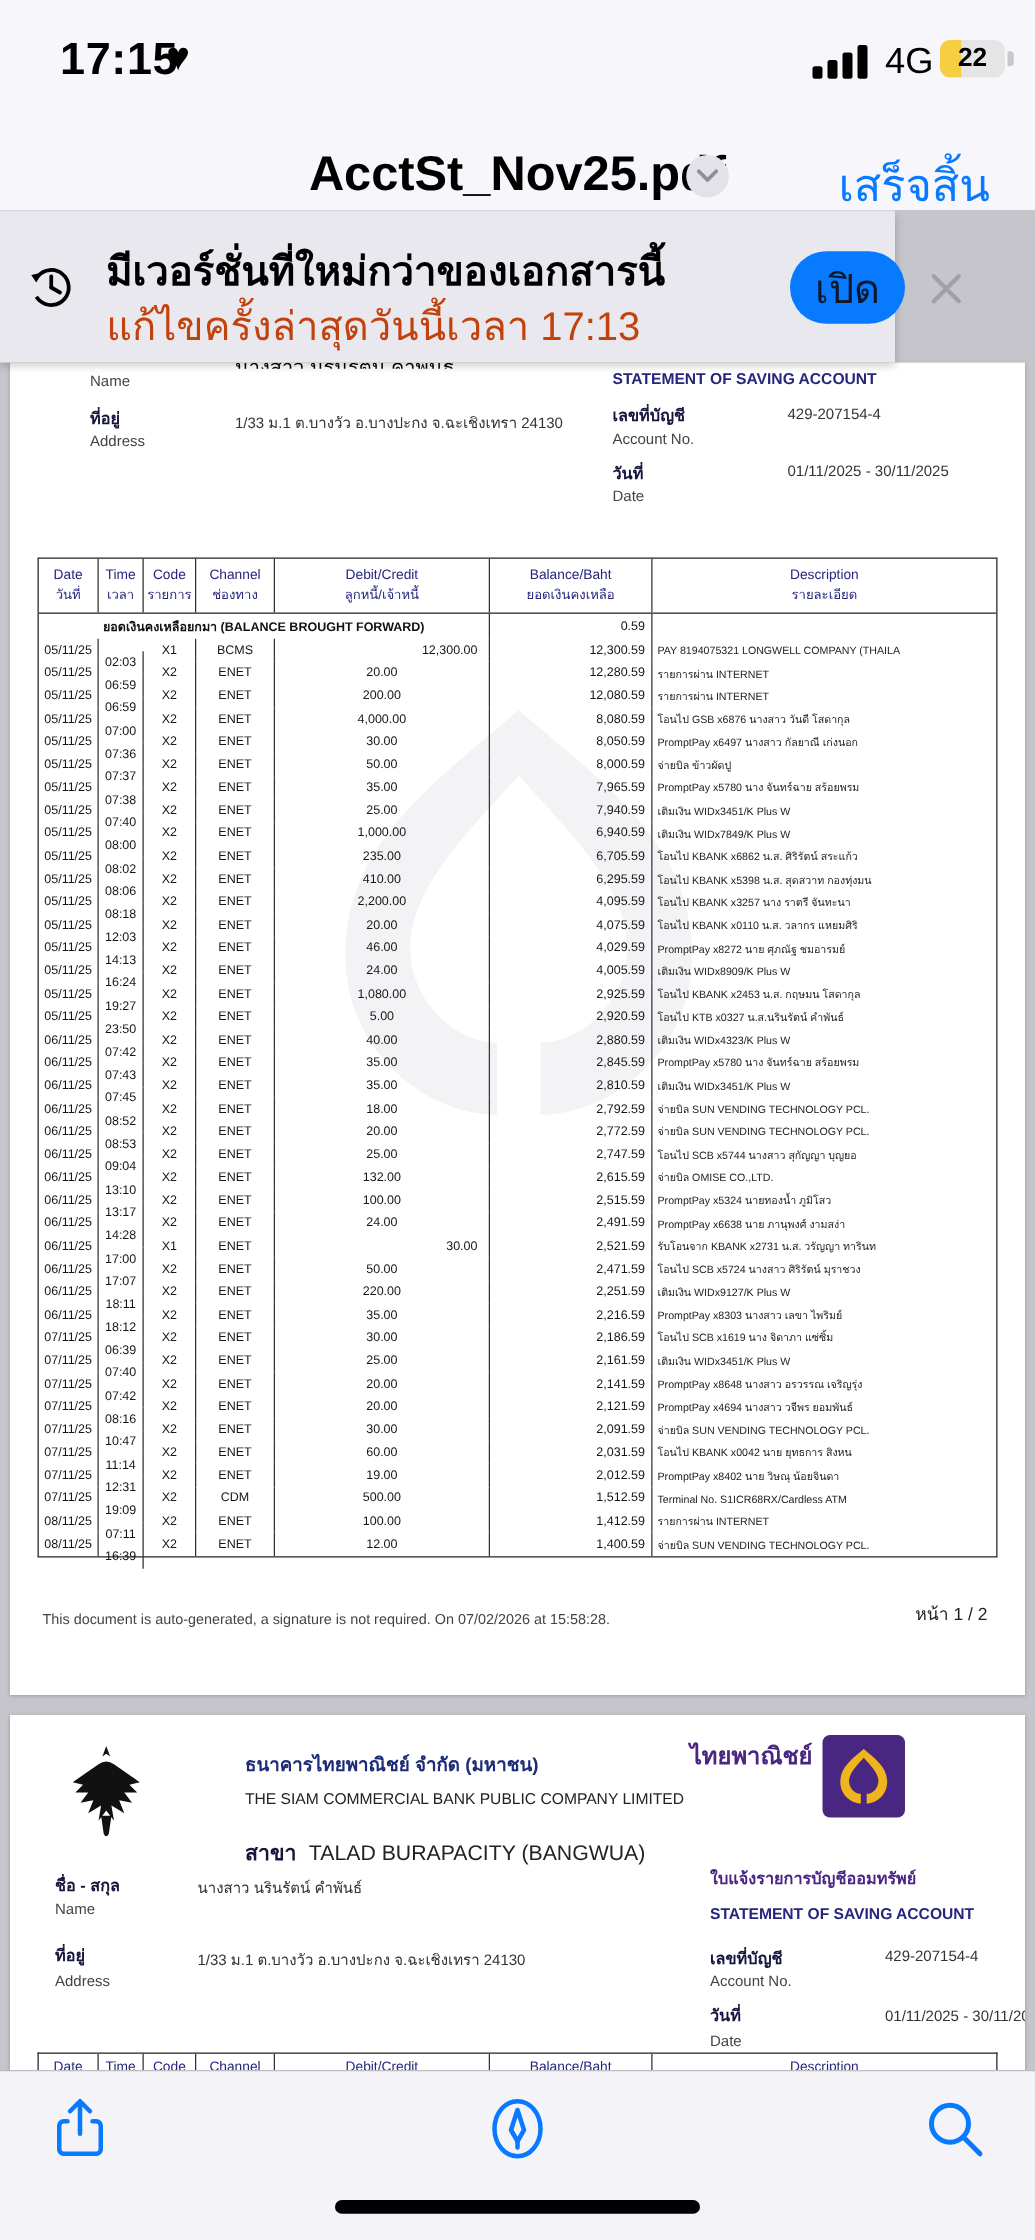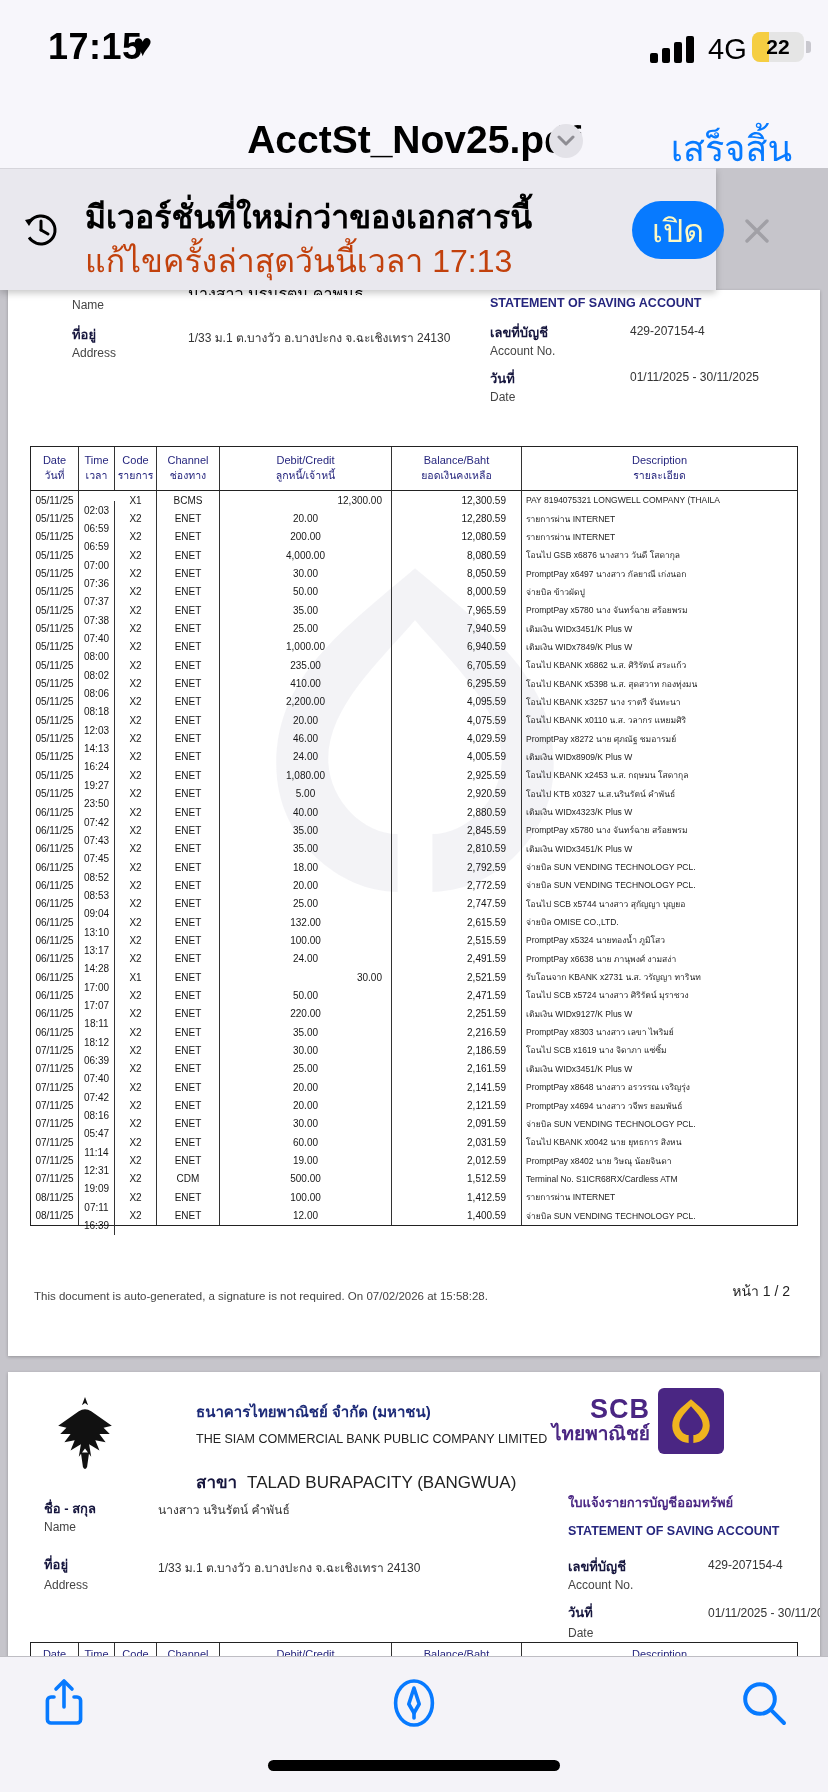--- a/index.html
+++ b/index.html
@@ -29,21 +29,21 @@
   .title-chev{position:absolute;left:549px;top:124px;width:34px;height:34px;border-radius:50%;background:#e3e2e8;display:flex;align-items:center;justify-content:center;}
   .done-btn{position:absolute;right:36px;top:120px;font-size:36px;color:var(--accent);background:none;border:none;font-family:inherit;}
   
   .banner{position:absolute;top:168px;left:0;width:716px;height:122px;background:#e9e8ee;z-index:29;
           box-shadow:0 3px 7px rgba(0,0,0,.22);border-top:1px solid #d6d5db;}
   .hist{position:absolute;left:22px;top:208px-168px;}
   .banner .hist{position:absolute;left:22px;top:42px;width:38px;height:38px;}
   .banner-title{position:absolute;left:85px;top:22px;font-size:32px;font-weight:bold;color:#000;}
   .banner-sub{position:absolute;left:85px;top:66px;font-size:32px;color:#c2410c;}
   .open-btn{position:absolute;left:632px;top:32px;width:92px;height:58px;border:none;border-radius:29px;
-            background:var(--accent);color:#fef9c3;font-size:32px;font-family:inherit;}
+            background:var(--accent);color:#0f172a;font-size:32px;font-family:inherit;}
   .banner-close{position:absolute;left:742px;top:40px;width:44px;height:44px;background:none;border:none;}
   
   .pdf-area{position:absolute;top:168px;left:0;width:828px;height:1492px;background:#c6c5cb;z-index:1;}
   .page{position:absolute;left:8px;width:812px;background:#fff;box-shadow:0 1px 3px rgba(0,0,0,.25);overflow:hidden;}
   .page1{top:122px;height:1066px;}
   .page2{top:1204px;height:470px;}
   .lbl-th{font-weight:bold;color:#15153d;font-size:13px;}
   .lbl-en{color:#444;font-size:12px;}
   .val{color:#333;font-size:12px;}
   .navyb{color:var(--navy);font-weight:bold;font-size:12.5px;}
@@ -66,21 +66,21 @@
   .trow{display:flex;height:18.35px;align-items:center;font-size:10px;color:#161616;}
   .tcell{height:100%;display:flex;align-items:center;border-right:1px solid #333;}
   .tcell:last-child{border-right:none;}
   .c-date{width:48px;justify-content:center;}
   .c-time{width:36px;justify-content:center;margin-top:20px;}
   .c-code{width:42px;justify-content:center;}
   .c-channel{width:63px;justify-content:center;}
   .c-amt{width:172px;}
   .c-amt.debit{justify-content:center;}
   .c-amt.credit{justify-content:flex-end;padding-right:9px;}
-  .c-bal{width:130px;justify-content:flex-end;padding-right:15px;}
+  .c-bal{width:130px;justify-content:flex-end;padding-right:5px;}
   .c-desc{flex:1;font-size:8.5px;color:#222;padding-left:4px;overflow:hidden;white-space:nowrap;}
   .foot-th{position:absolute;left:26px;top:972px;font-size:11.5px;color:#222;}
   .foot-en{position:absolute;left:26px;top:1000px;font-size:11.5px;color:#444;}
   .foot-pg{position:absolute;right:30px;top:990px;font-size:14px;color:#222;}
   
   .garuda{position:absolute;left:44px;top:22px;width:66px;height:80px;}
   .bank-th{position:absolute;left:188px;top:28px;font-size:15px;font-weight:bold;color:#1d2b78;}
   .bank-en{position:absolute;left:188px;top:60px;font-size:12.5px;color:#222;}
   .branch{position:absolute;left:188px;top:96px;font-size:17px;color:#222;}
   .branch b{color:#15153d;margin-right:10px;}
@@ -200,20 +200,25 @@
           </div>
         <div class="hcell w-bal">
             <span class="he">Balance/Baht</span>
             <span class="ht">ยอดเงินคงเหลือ</span>
           </div>
         <div class="hcell w-desc">
             <span class="he">Description</span>
             <span class="ht">รายละเอียด</span>
           </div>
       </div>
+      <div class="bbf">
+        <div class="bl">ยอดเงินคงเหลือยกมา (BALANCE BROUGHT FORWARD)</div>
+        <div class="bb">0.59</div>
+        <div class="bd"></div>
+      </div>
       <div id="stmt-rows">
           <div class="trow">
             <div class="tcell c-date">05/11/25</div>
             <div class="tcell c-time">02:03</div>
             <div class="tcell c-code">X1</div>
             <div class="tcell c-channel">BCMS</div>
             <div class="tcell c-amt credit">12,300.00</div>
             <div class="tcell c-bal">12,300.59</div>
             <div class="tcell c-desc">PAY 8194075321 LONGWELL COMPANY (THAILA</div>
           </div>
@@ -509,21 +514,21 @@
             <div class="tcell c-date">07/11/25</div>
             <div class="tcell c-time">08:16</div>
             <div class="tcell c-code">X2</div>
             <div class="tcell c-channel">ENET</div>
             <div class="tcell c-amt debit">20.00</div>
             <div class="tcell c-bal">2,121.59</div>
             <div class="tcell c-desc">PromptPay x4694 นางสาว วจีพร ยอมพันธ์</div>
           </div>
           <div class="trow">
             <div class="tcell c-date">07/11/25</div>
-            <div class="tcell c-time">05:47</div>
+            <div class="tcell c-time">10:47</div>
             <div class="tcell c-code">X2</div>
             <div class="tcell c-channel">ENET</div>
             <div class="tcell c-amt debit">30.00</div>
             <div class="tcell c-bal">2,091.59</div>
             <div class="tcell c-desc">จ่ายบิล SUN VENDING TECHNOLOGY PCL.</div>
           </div>
           <div class="trow">
             <div class="tcell c-date">07/11/25</div>
             <div class="tcell c-time">11:14</div>
             <div class="tcell c-code">X2</div>
@@ -581,21 +586,20 @@
         <path fill="#111" d="M32 2 L35 10 L32 8 L29 10 Z M6 30 L26 16 Q32 12 38 16 L58 30 L50 32 L56 38 L46 38 L52 46 L42 44 L46 54 L36 48 L38 60 L32 52 L26 60 L28 48 L18 54 L22 44 L12 46 L18 38 L8 38 L14 32 Z M28 56 L36 56 L34 70 Q32 74 30 70 Z"></path>
       </svg>
     </div>
     <div class="bank-th">ธนาคารไทยพาณิชย์ จำกัด (มหาชน)</div>
     <div class="bank-en">THE SIAM COMMERCIAL BANK PUBLIC COMPANY LIMITED</div>
     <div class="branch">
       <b>สาขา</b><span>TALAD BURAPACITY (BANGWUA)</span>
     </div>
 
     <div class="scb-word">
-      <div class="l1">SCB</div>
       <div class="l2">ไทยพาณิชย์</div>
     </div>
     <div class="scb-sq">
       <svg width="50" height="50" viewBox="0 0 64 64">
         <path fill="#f0b41f" d="M32 4 C45 15 56 23 56 38 C56 51 45 60 35 60 L35 50 C41 50 47 44 47 37 C47 28 38 20 32 13 C26 20 17 28 17 37 C17 44 23 50 29 50 L29 60 C19 60 8 51 8 38 C8 23 19 15 32 4 Z"></path>
       </svg>
     </div>
     <div class="stmt-purple">ใบแจ้งรายการบัญชีออมทรัพย์</div>
 
     <div class="abs lbl-th" style="left:36px;top:126px;">ชื่อ - สกุล</div>

